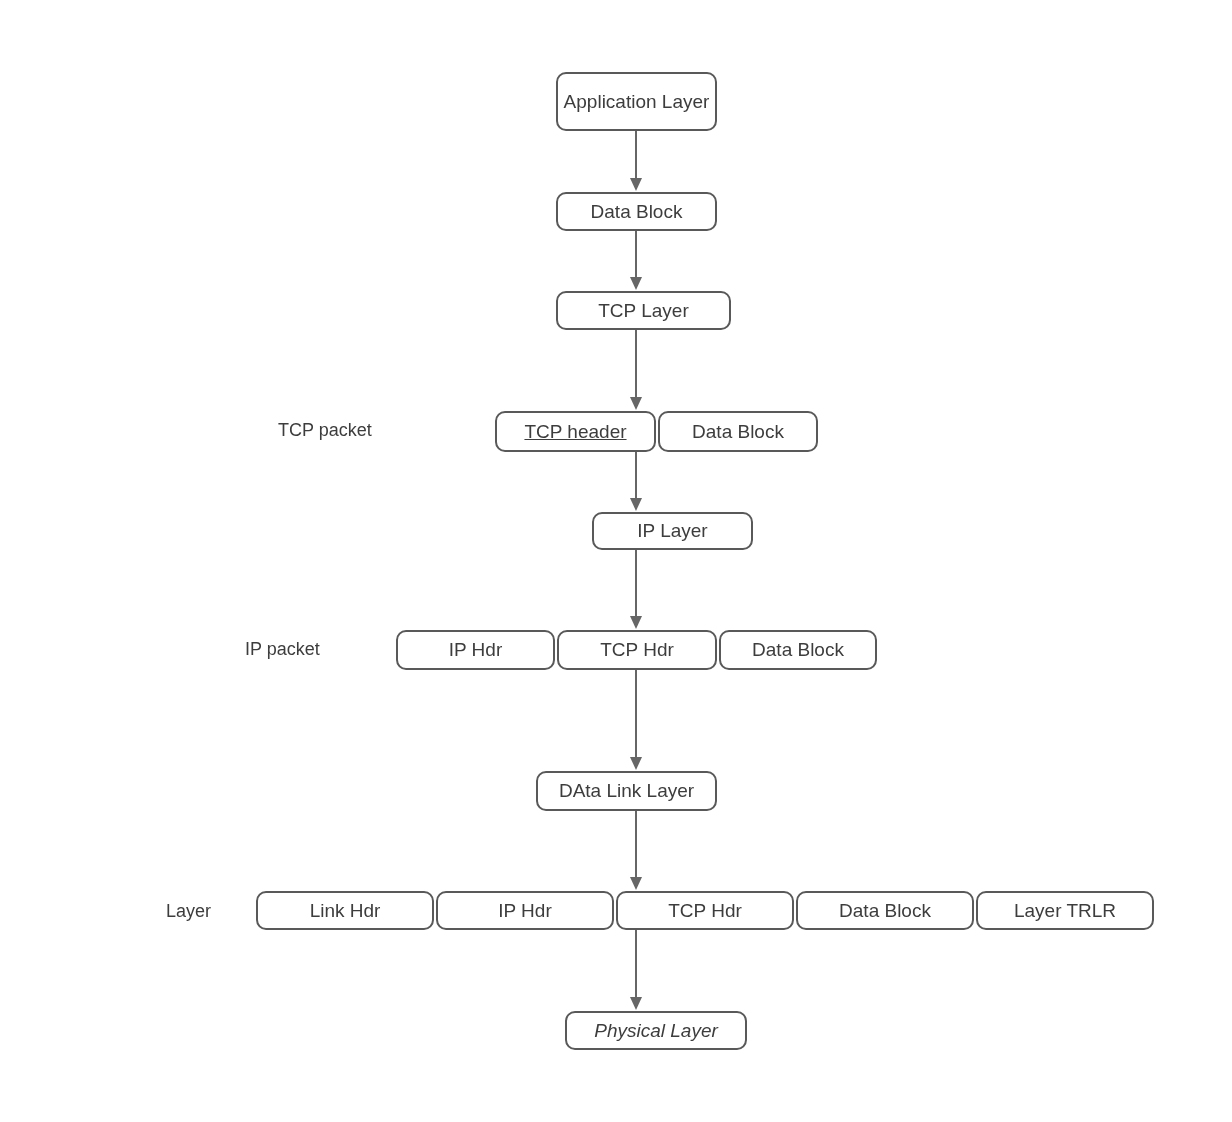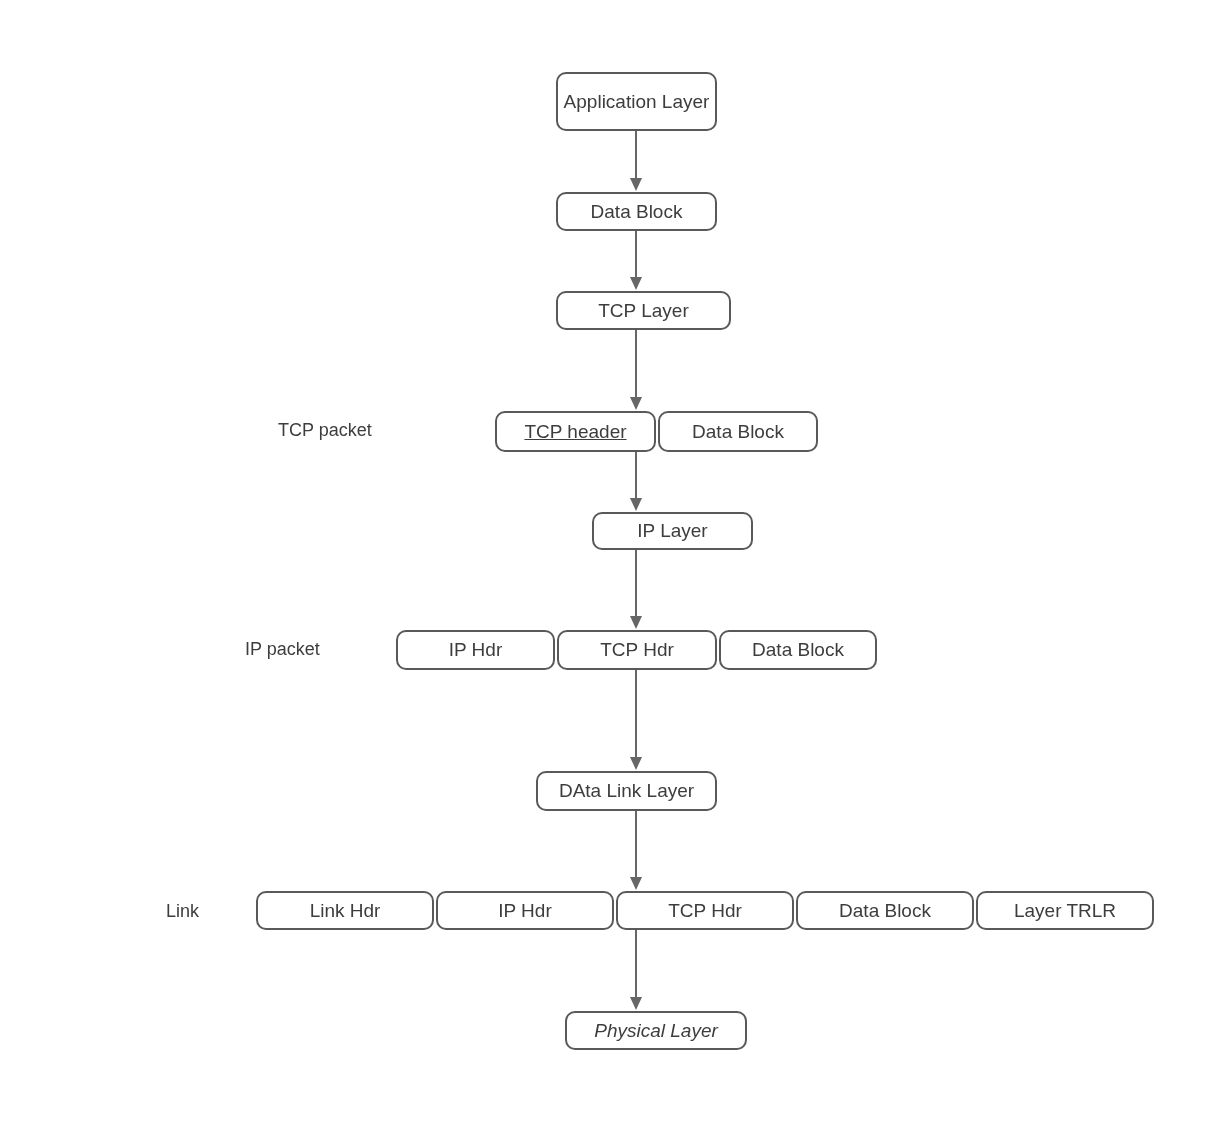--- a/index.html
+++ b/index.html
@@ -86,21 +86,21 @@
 
   <div class="node" style="left:556px; top:512px; width:161px; height:38px;margin-left:36px;">IP Layer</div>
 
   <div class="row-label" style="left:230px; top:638px;margin-left:15px;">IP packet</div>
   <div class="node" style="left:396px; top:630px; width:159px; height:40px;">IP Hdr</div>
   <div class="node" style="left:557px; top:630px; width:160px; height:40px;">TCP Hdr</div>
   <div class="node" style="left:719px; top:630px; width:158px; height:40px;">Data Block</div>
 
   <div class="node" style="left:536px; top:771px; width:181px; height:40px;">DAta Link Layer</div>
 
-  <div class="row-label" style="left:166px; top:900px;">Link</div>
+  <div class="row-label" style="left:166px; top:900px;">Layer</div>
   <div class="node" style="left:256px; top:891px; width:178px; height:39px;">Link Hdr</div>
   <div class="node" style="left:436px; top:891px; width:178px; height:39px;">IP Hdr</div>
   <div class="node" style="left:616px; top:891px; width:178px; height:39px;">TCP Hdr</div>
   <div class="node" style="left:796px; top:891px; width:178px; height:39px;">Data Block</div>
   <div class="node" style="left:976px; top:891px; width:178px; height:39px;">Layer TRLR</div>
 
   <div class="node" style="left:565px; top:1011px; width:182px; height:39px;font-style:italic;">Physical Layer</div>
 
   <div class="arrow" style="left:630px; top:131px; height:60px;"></div>
   <div class="arrow" style="left:630px; top:231px; height:59px;"></div>

